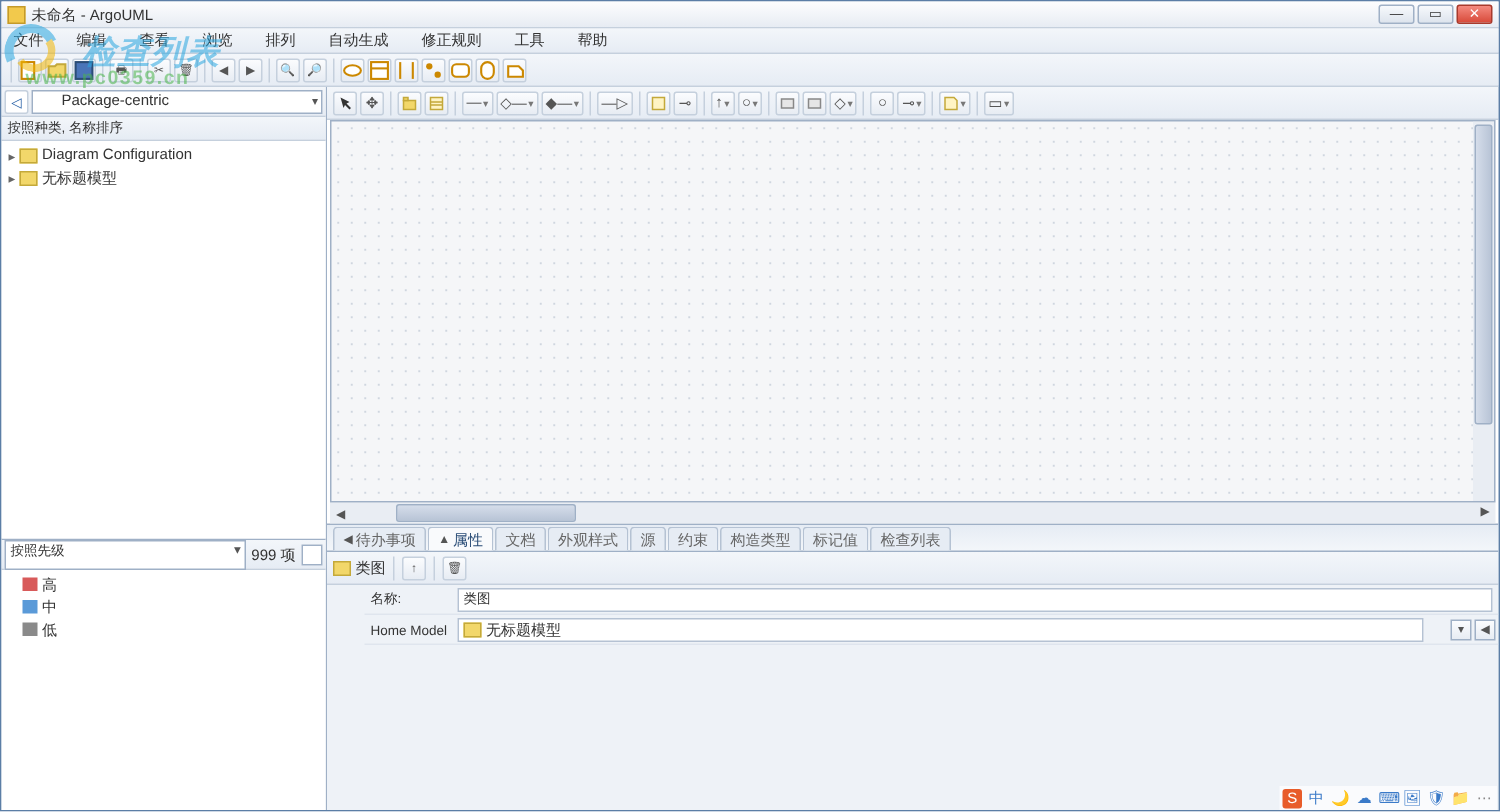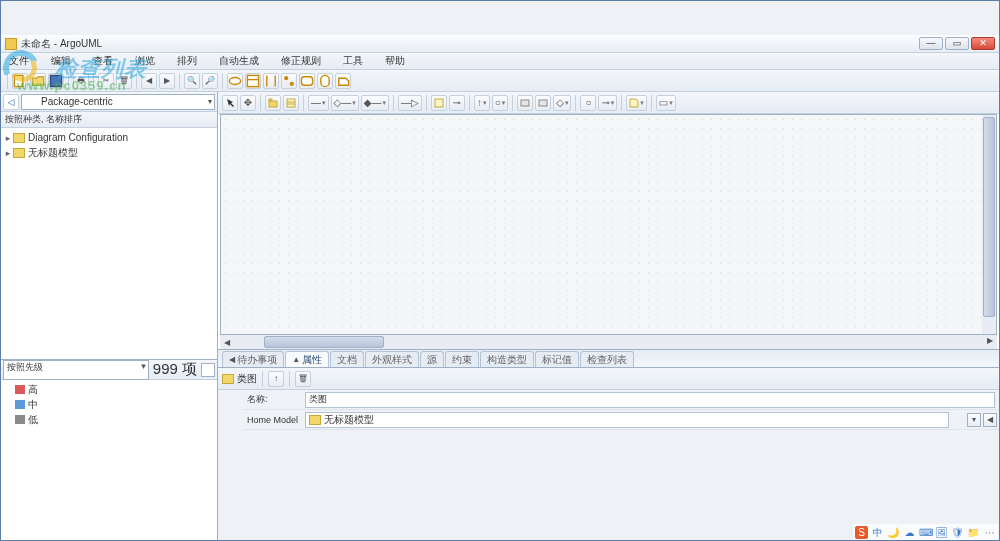--- a/index.html
+++ b/index.html
@@ -1,19 +1,19 @@
 <!DOCTYPE html>
 <html><head>
 <meta charset="utf-8">
 <style>
 * { margin: 0; padding: 0; box-sizing: border-box; font-family: "Microsoft YaHei", Tahoma, sans-serif; font-size: 10px; }
 html, body { width: 1000px; height: 541px; overflow: hidden; background: #fff; }
 
 .window { width: 1000px; height: 541px; border: 1px solid #5c7ea6; display: flex; flex-direction: column; background: #eef2f7; }
-.titlebar { height: 18px; background: linear-gradient(#fdfdfe,#e7ecf3); display: flex; align-items: center; padding: 0 4px; border-bottom: 1px solid #c5d0dd; margin-top: 34px; }
+.titlebar { height: 18px; background: linear-gradient(#fdfdfe,#e7ecf3); display: flex; align-items: center; padding: 0 4px; border-bottom: 1px solid #c5d0dd; }
 .titlebar .icon { width: 12px; height: 12px; background: #f2c94c; border: 1px solid #c49a2a; margin-right: 4px; }
 .titlebar .title { flex: 1; color: #333; font-size: 10px; }
 .winbtns { display: flex; gap: 2px; }
 .winbtn { width: 24px; height: 13px; background: linear-gradient(#f7f9fc,#dde4ed); border: 1px solid #9fb0c6; border-radius: 2px; font-size: 9px; text-align: center; line-height: 11px; color: #333; }
 .winbtn.close { background: linear-gradient(#f48a7f,#d84a3a); color: #fff; border-color: #a83a2c; }
 
 .menubar { height: 17px; display: flex; align-items: center; padding: 0 4px; gap: 14px; background: linear-gradient(#f3f6fa,#e6ecf4); border-bottom: 1px solid #c5d0dd; position: relative; }
 .menuitem { padding: 1px 4px; color: #333; font-size: 10px; cursor: pointer; }
 
 .toolbar { height: 22px; display: flex; align-items: center; padding: 0 4px; gap: 2px; background: linear-gradient(#f3f6fa,#e6ecf4); border-bottom: 1px solid #c5d0dd; }
@@ -31,21 +31,21 @@
 .sortlabel { height: 16px; background: linear-gradient(#f3f6fa,#e6ecf4); border-bottom: 1px solid #c5d0dd; font-size: 9px; color: #333; padding: 2px 4px; display: flex; align-items: center; }
 .tree { flex: 1; background: #fff; overflow: auto; padding: 2px; }
 .tnode { display: flex; align-items: center; height: 15px; font-size: 9px; color: #333; }
 .tnode .exp { width: 10px; text-align: center; color: #666; font-size: 9px; }
 .tnode .ficon { width: 12px; height: 10px; background: #f2d76a; border: 1px solid #c4a93a; margin-right: 3px; }
 
 .todo { height: 180px; display: flex; flex-direction: column; background: #fff; }
 .todo-head { height: 20px; display: flex; align-items: center; background: linear-gradient(#f3f6fa,#e6ecf4); border-bottom: 1px solid #c5d0dd; padding: 0 2px; gap: 2px; }
 .todo-head .combo { flex: 1; height: 20px; border: 1px solid #9fb0c6; background: #fff; padding: 0 3px; font-size: 9px; color: #333; position: relative; }
 .todo-head .combo::after { content: "▾"; position: absolute; right: 2px; color: #555; }
-.todo-head .ct { font-size: 15px; color: #333; padding: 0 2px; }
+.todo-head .ct { font-size: 10px; color: #333; padding: 0 2px; }
 .todo-head .sq { width: 14px; height: 14px; border: 1px solid #9fb0c6; background: #fff; }
 .prio { flex: 1; background: #fff; padding: 2px; }
 .prio .pnode { display: flex; align-items: center; height: 15px; font-size: 9px; color: #333; padding-left: 12px; }
 .prio .picon { width: 10px; height: 9px; margin-right: 3px; }
 .prio .h { background: #d85a5a; }
 .prio .m { background: #5a9ad8; }
 .prio .l { background: #8a8a8a; }
 
 .rightcol { flex: 1; display: flex; flex-direction: column; overflow: hidden; }
 .rtb { height: 22px; display: flex; align-items: center; padding: 0 4px; gap: 2px; background: linear-gradient(#f3f6fa,#e6ecf4); border-bottom: 1px solid #c5d0dd; }

